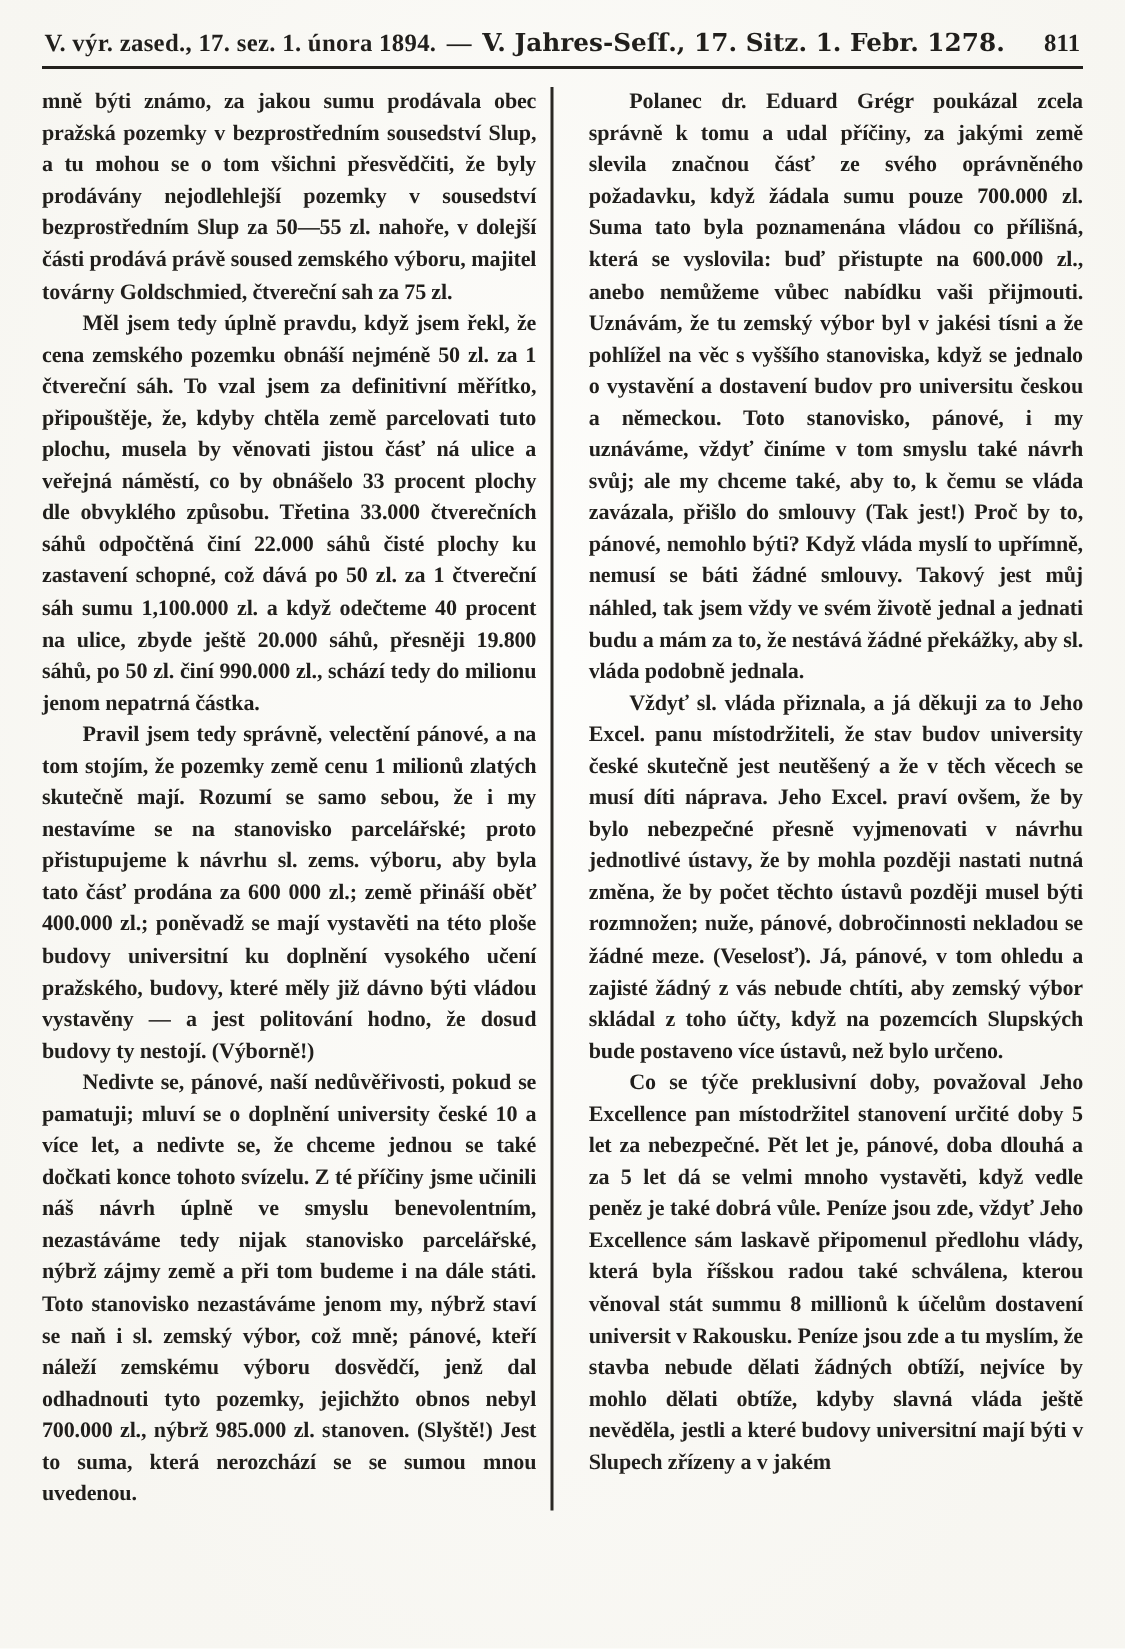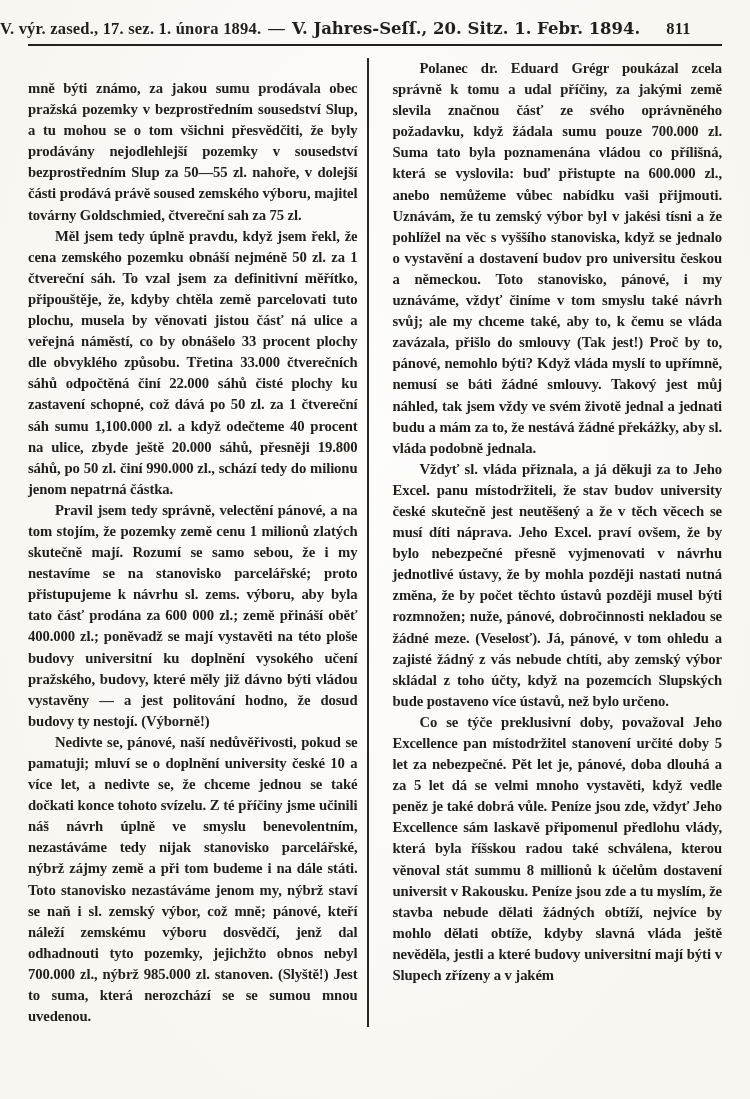--- a/index.html
+++ b/index.html
@@ -10,21 +10,21 @@
     background: #fbfaf5;
     background-image: radial-gradient(ellipse at 50% 40%, rgba(255,255,255,0.6) 0%, rgba(0,0,0,0.015) 80%);
     font-family: "Liberation Serif", "DejaVu Serif", serif;
     font-weight: 700;
     color: #211f1c;
     overflow: hidden;
     box-sizing: border-box;
   }
   .header {
     display: flex;
-    justify-content: flex-start;
+    justify-content: center;
     align-items: baseline;
     padding-top: 19px;
     font-size: 16.5px;
     letter-spacing: 0.2px;
     white-space: nowrap;
   }
   .header .sep { margin: 0 7px; }
   .header .fraktur { font-family: "DejaVu Serif", serif; letter-spacing: 0; }
   .header .pagenum { margin-left: 26px; }
   .header-rule {
@@ -40,39 +40,39 @@
   }
   .col {
     flex: 1 1 0;
     text-align: justify;
     font-size: 14.7px;
     line-height: 21.1px;
     letter-spacing: -0.1px;
     hyphens: auto;
     -webkit-hyphens: auto;
   }
-  .col.left  { padding-right: 9px; margin-top: 20px; }
+  .col.left  { padding-right: 9px; }
   .col.right { padding-left: 24px; }
   .col-divider {
     width: 2px;
     background: #2a2824;
     flex: 0 0 auto;
   }
   .col p { margin: 0; text-indent: 27px; }
   .col p.no-indent { text-indent: 0; }
 </style>
 </head>
 <body>
 
 <div class="page">
 
   <div class="header">
     <span>V. výr. zased., 17. sez. 1. února 1894.</span>
     <span class="sep">—</span>
-    <span class="fraktur">V. Jahres-Seſſ., 20. Sitz. 1. Febr. 1894.</span>
+    <span class="fraktur">V. Jahres-Seſſ., 17. Sitz. 1. Febr. 1278.</span>
     <span class="pagenum">811</span>
   </div>
 
   <div class="header-rule"></div>
 
   <div class="columns">
 
     <div class="col left">
       <p class="no-indent">mně býti známo, za jakou sumu prodávala obec pražská pozemky v bezprostředním sousedství Slup, a tu mohou se o tom všichni přesvědčiti, že byly prodávány nejodlehlejší pozemky v sousedství bezprostředním Slup za 50—55 zl. nahoře, v dolejší části prodává právě soused zemského výboru, majitel továrny Goldschmied, čtvereční sah za 75 zl.</p>
       <p>Měl jsem tedy úplně pravdu, když jsem řekl, že cena zemského pozemku obnáší nejméně 50 zl. za 1 čtvereční sáh. To vzal jsem za definitivní měřítko, připouštěje, že, kdyby chtěla země parcelovati tuto plochu, musela by věnovati jistou čásť ná ulice a veřejná náměstí, co by obnášelo 33 procent plochy dle obvyklého způsobu. Třetina 33.000 čtverečních sáhů odpočtěná činí 22.000 sáhů čisté plochy ku zastavení schopné, což dává po 50 zl. za 1 čtvereční sáh sumu 1,100.000 zl. a když odečteme 40 procent na ulice, zbyde ještě 20.000 sáhů, přesněji 19.800 sáhů, po 50 zl. činí 990.000 zl., schází tedy do milionu jenom nepatrná částka.</p>

